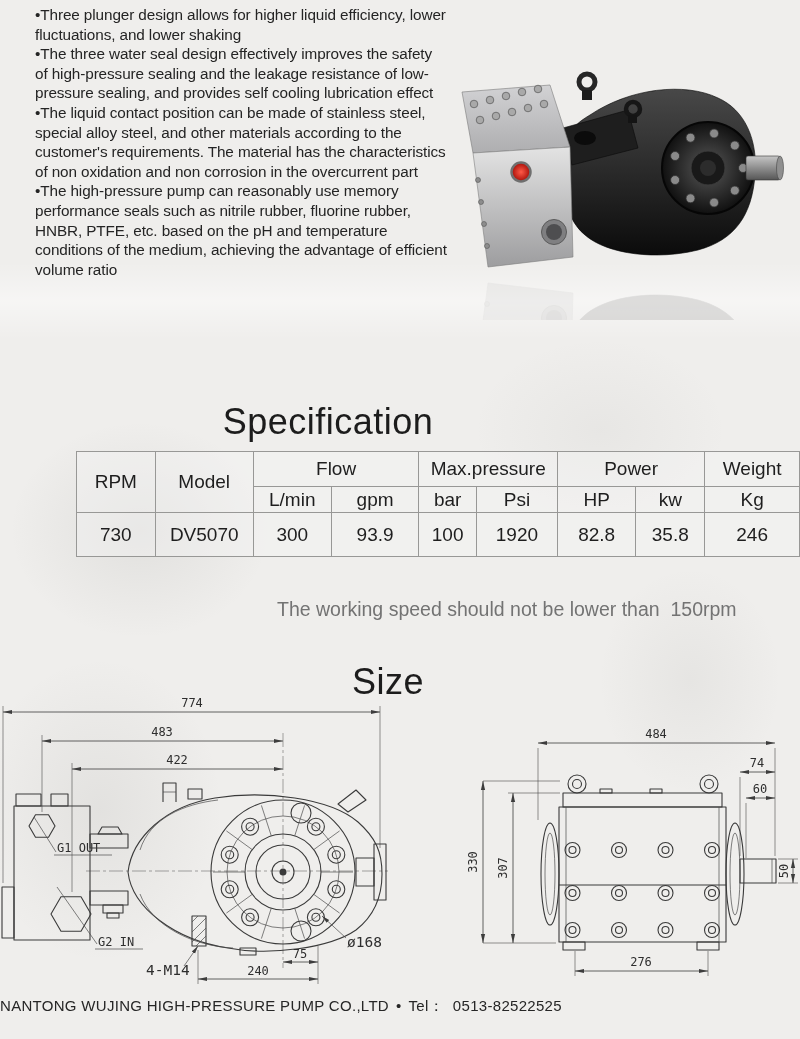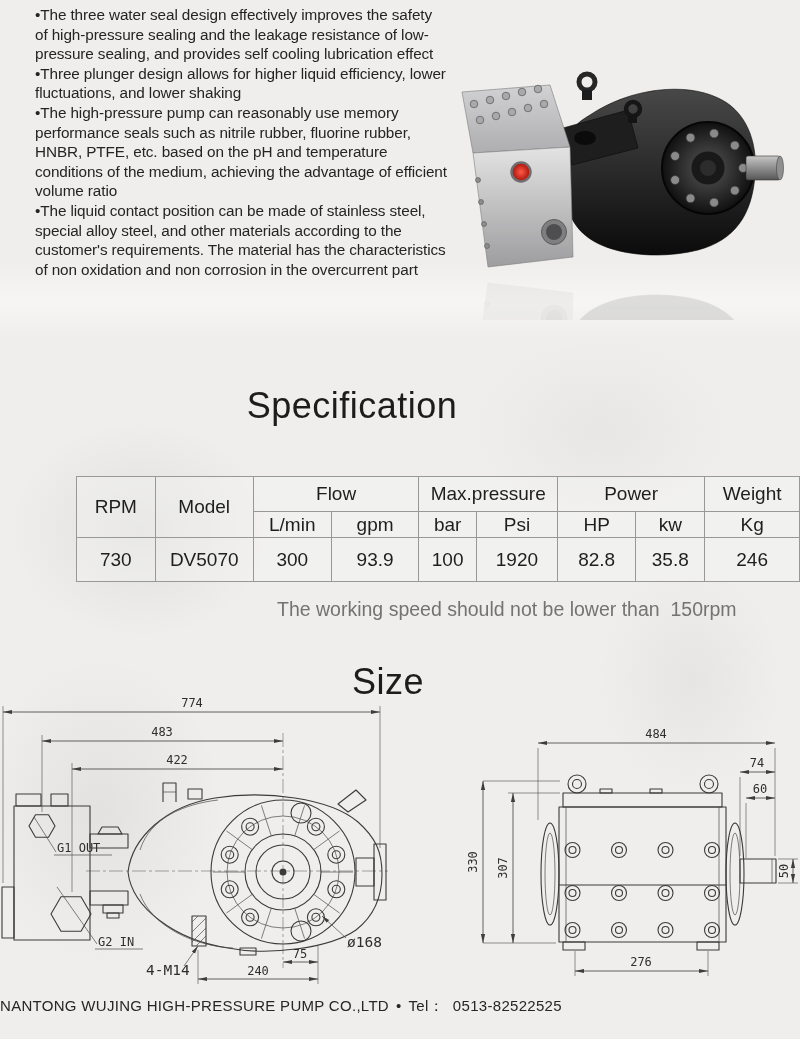--- a/index.html
+++ b/index.html
@@ -21,24 +21,24 @@
   .band { position:absolute; left:0; top:262px; width:800px; height:78px;
           background:linear-gradient(rgba(255,255,255,0), rgba(255,255,255,0.45), rgba(255,255,255,0)); }
 
   #features { position:absolute; left:35px; top:5px; width:412px;
               font-size:15.3px; line-height:19.6px; letter-spacing:-0.1px; color:#242424; }
   #features p { margin:0; }
 
   #photo { position:absolute; left:440px; top:60px; width:360px; height:260px; }
 
   .big-title { position:absolute; font-size:36px; font-weight:400; color:#1c1c1c; letter-spacing:0.5px;text-align:right; }
-  #spec-title { left:0; top:385px; width:656px; text-align:center;padding-left:24px; }
+  #spec-title { left:0; top:401px; width:656px; text-align:center; }
   #size-title { left:352px; top:661px; }
 
-  #spec-table { position:absolute; left:30px; top:476px; border-collapse:collapse; table-layout:fixed;margin-left:46px; }
+  #spec-table { position:absolute; left:30px; top:451px; border-collapse:collapse; table-layout:fixed;margin-left:46px; }
   #spec-table th, #spec-table td {
     border:1px solid #989896; font-weight:normal; font-size:19px; text-align:center;
     vertical-align:middle; color:#1e1e1e; padding:0;
     background:rgba(246,246,244,0.40);
   }
   #note { position:absolute; left:277px; top:598px; font-size:19.5px; color:#737373; white-space:pre-wrap; }
 
   #drawings { position:absolute; left:0; top:695px; width:800px; height:302px; }
   #drawings .obj  { stroke:#3a3a3a; stroke-width:1.1; fill:none; stroke-linejoin:round; }
   #drawings .thin { stroke:#4a4a4a; stroke-width:0.7; fill:none; }
@@ -57,24 +57,24 @@
 </head>
 <body>
 
 <div class="wm wm1"></div>
 <div class="wm wm2"></div>
 <div class="wm wm3"></div>
 <div class="wm wm4"></div>
 <div class="band"></div>
 
 <div id="features">
+  <p>•Three plunger design allows for higher liquid efficiency, lower fluctuations, and lower shaking</p>
   <p>•The three water seal design effectively improves the safety of high-pressure sealing and the leakage resistance of low-pressure sealing, and provides self cooling lubrication effect</p>
-  <p>•Three plunger design allows for higher liquid efficiency, lower fluctuations, and lower shaking</p>
+  <p>•The liquid contact position can be made of stainless steel, special alloy steel, and other materials according to the customer's requirements. The material has the characteristics of non oxidation and non corrosion in the overcurrent part</p>
   <p>•The high-pressure pump can reasonably use memory performance seals such as nitrile rubber, fluorine rubber, HNBR, PTFE, etc. based on the pH and temperature conditions of the medium, achieving the advantage of efficient volume ratio</p>
-  <p>•The liquid contact position can be made of stainless steel, special alloy steel, and other materials according to the customer's requirements. The material has the characteristics of non oxidation and non corrosion in the overcurrent part</p>
 </div>
 
 <svg id="photo" viewBox="0 0 360 260">
   <defs>
     <linearGradient id="silverF" x1="0" y1="0" x2="0" y2="1">
       <stop offset="0" stop-color="#e3e3e3"></stop>
         <stop offset="1" stop-color="#9d9d9f"></stop>
     </linearGradient>
     <linearGradient id="silverT" x1="0" y1="0" x2="0" y2="1">
       <stop offset="0" stop-color="#d2d2d4"></stop>

